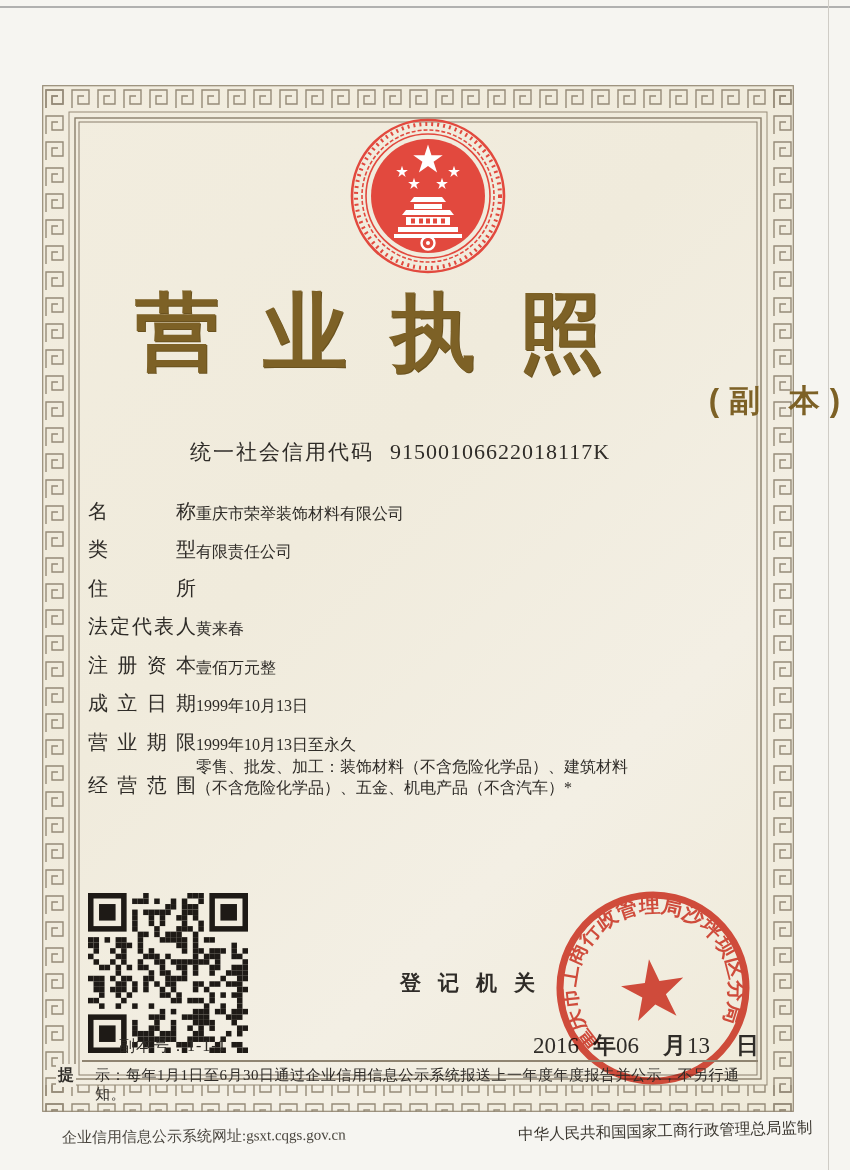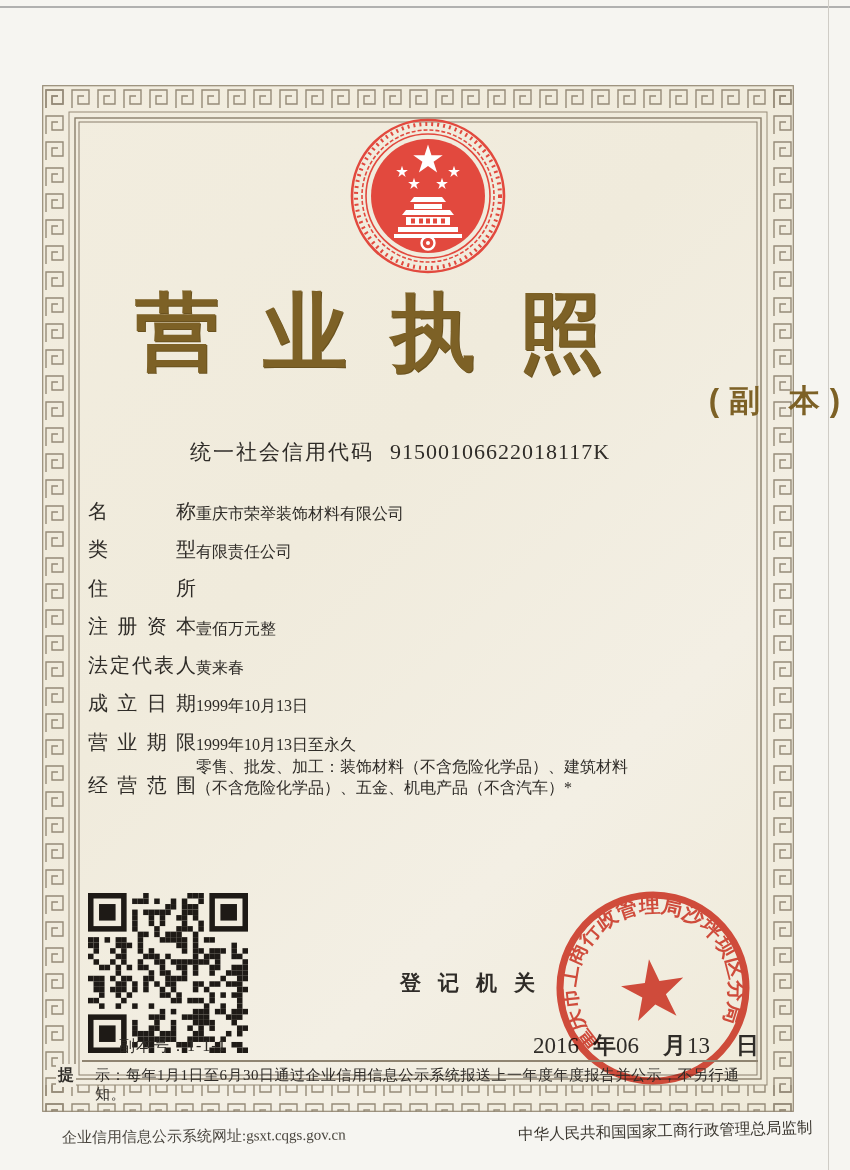--- a/index.html
+++ b/index.html
@@ -136,26 +136,26 @@
     <span class="fvalue">重庆市荣举装饰材料有限公司</span>
   </div>
   <div class="row">
     <span class="flabel">类型</span>
     <span class="fvalue">有限责任公司</span>
   </div>
   <div class="row">
     <span class="flabel">住所</span>
   </div>
   <div class="row">
+    <span class="flabel">法定代表人</span>
+    <span class="fvalue">黄来春</span>
+  </div>
+  <div class="row">
     <span class="flabel">注册资本</span>
     <span class="fvalue">壹佰万元整</span>
-  </div>
-  <div class="row">
-    <span class="flabel">法定代表人</span>
-    <span class="fvalue">黄来春</span>
   </div>
   <div class="row">
     <span class="flabel">成立日期</span>
     <span class="fvalue">1999年10月13日</span>
   </div>
   <div class="row">
     <span class="flabel">营业期限</span>
     <span class="fvalue">1999年10月13日至永久</span>
   </div>
   <div class="row scope">

